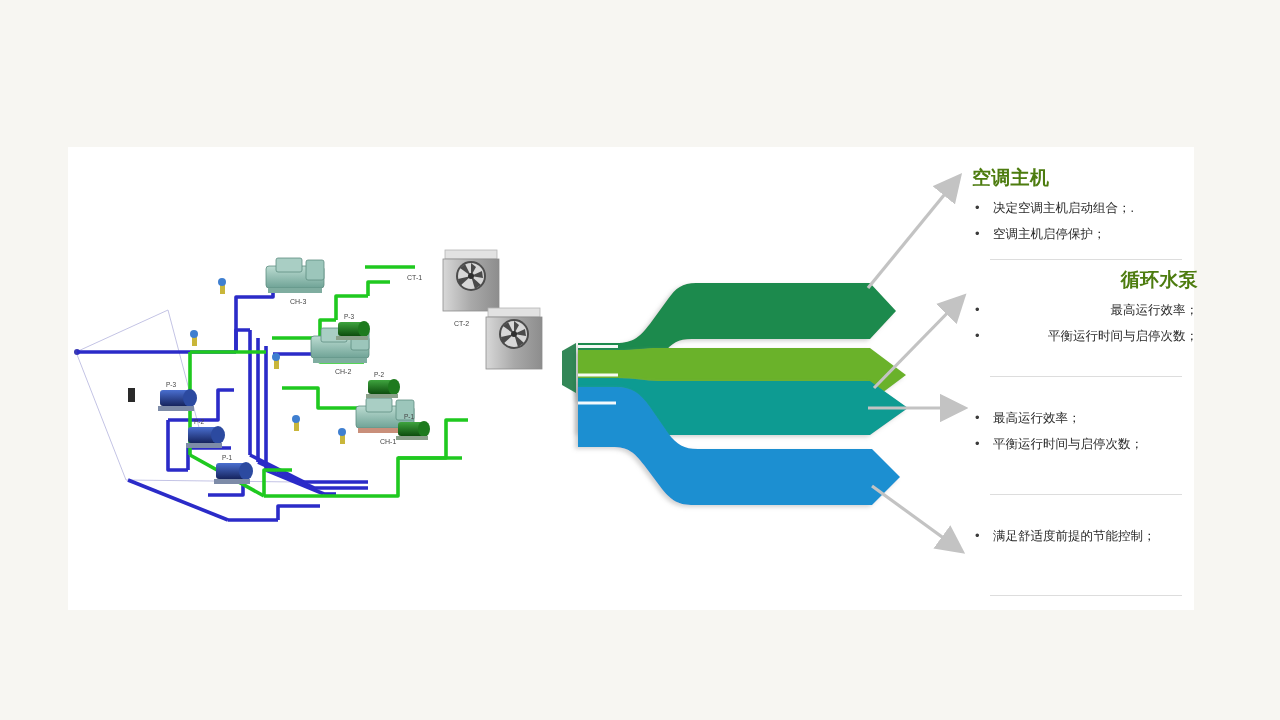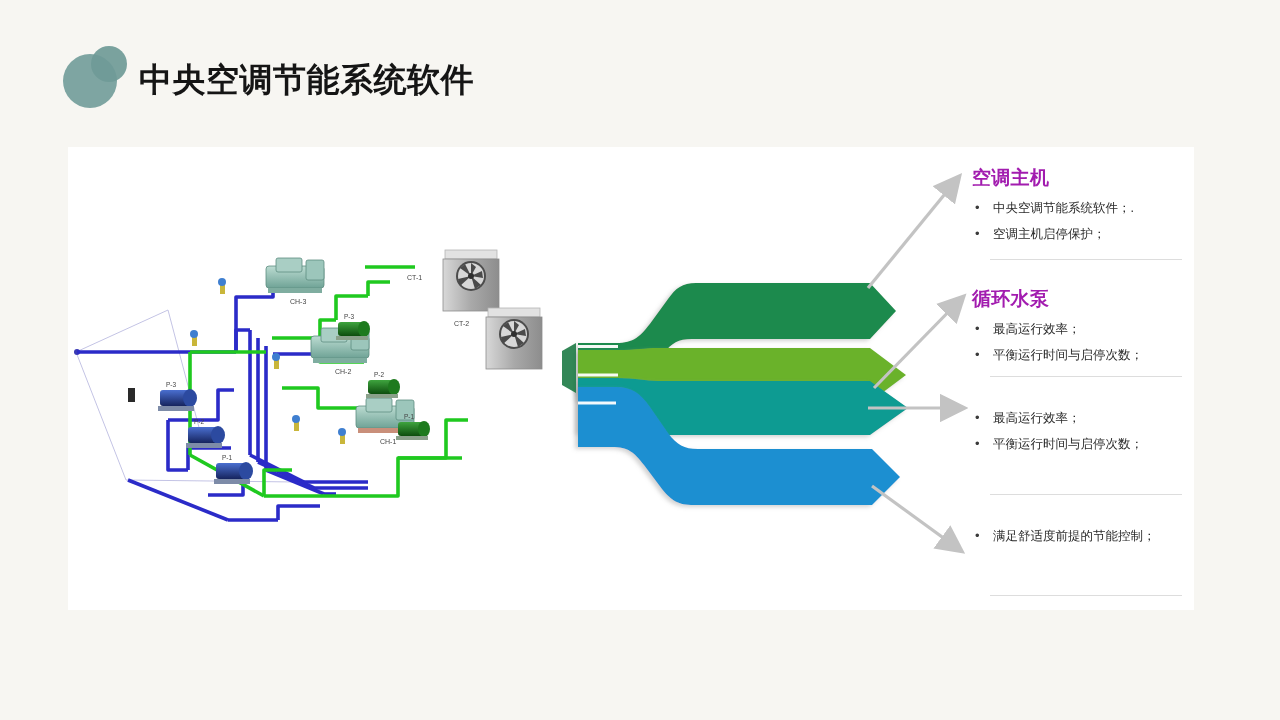--- a/index.html
+++ b/index.html
@@ -29,49 +29,42 @@
 
   
   .ribbons{position:absolute;left:560px;top:255px;width:360px;height:275px;}
 
   
   .connectors{position:absolute;left:850px;top:160px;width:160px;height:400px;}
 
   
   .textcol{position:absolute;left:972px;top:160px;width:226px;height:440px;}
   .blk{position:absolute;left:0;width:226px;}
-  .blk h3{margin:0;font-size:19px;font-weight:bold;color:#a21caf;line-height:24px;
+  .blk h3{margin:0;font-size:19px;font-weight:bold;color:#4d7c0f;line-height:24px;
     letter-spacing:.3px;white-space:nowrap;}
   .blk ul{margin:0;padding:0;list-style:none;}
   .blk li{position:relative;padding-left:21px;font-size:12.5px;color:#2a2a2a;line-height:15px;
     margin-top:11px;white-space:nowrap;}
   .blk li .dot{position:absolute;left:3px;top:-1px;font-size:13px;color:#3a3a3a;line-height:15px;}
   .sep{position:absolute;left:18px;width:192px;height:1px;background:#dddddd;}
 
   .blk-0{top:6px;}
-  .blk-1{top:127px;}
+  .blk-1{top:108px;text-align:right;}
   .blk-2{top:240px;}
   .blk-3{top:358px;}
   .sep-0{top:99px;}
   .sep-1{top:216px;}
   .sep-2{top:334px;}
   .sep-3{top:435px;}
 </style>
 </head>
 <body>
 
 <div id="slide">
 
-  <div class="header">
-    <div class="logo">
-      <div class="c-big"></div>
-      <div class="c-small"></div>
-    </div>
-    <div class="title">中央空调节能系统软件</div>
-  </div>
 
   <div class="card"></div>
 
   <div class="schematic">
     <svg width="500" height="300" viewBox="0 0 500 300">
       <defs>
         <linearGradient id="gBody" x1="0" y1="0" x2="0" y2="1">
           <stop offset="0" stop-color="#bcdcd2"></stop>
             <stop offset="1" stop-color="#6fa396"></stop>
         </linearGradient>
@@ -303,21 +296,21 @@
         <path d="M22 326 L110 390"></path>
       </g>
     </svg>
   </div>
 
   <div class="textcol">
 
     <div class="blk blk-0">
       <h3>空调主机</h3>
       <ul>
-        <li><span class="dot">•</span><span>中央空调节能系统软件；.</span></li>
+        <li><span class="dot">•</span><span>决定空调主机启动组合；.</span></li>
         <li><span class="dot">•</span><span>空调主机启停保护；</span></li>
       </ul>
     </div>
     <div class="sep sep-0"></div>
 
     <div class="blk blk-1">
       <h3>循环水泵</h3>
       <ul>
         <li><span class="dot">•</span><span>最高运行效率；</span></li>
         <li><span class="dot">•</span><span>平衡运行时间与启停次数；</span></li>

